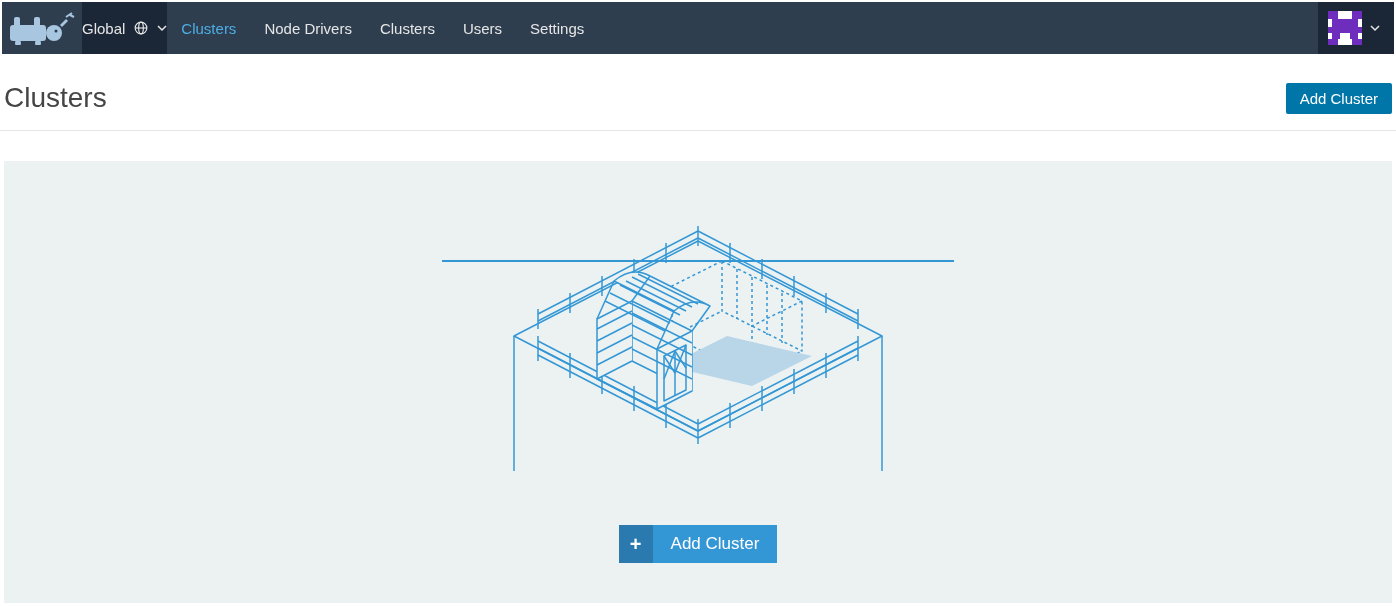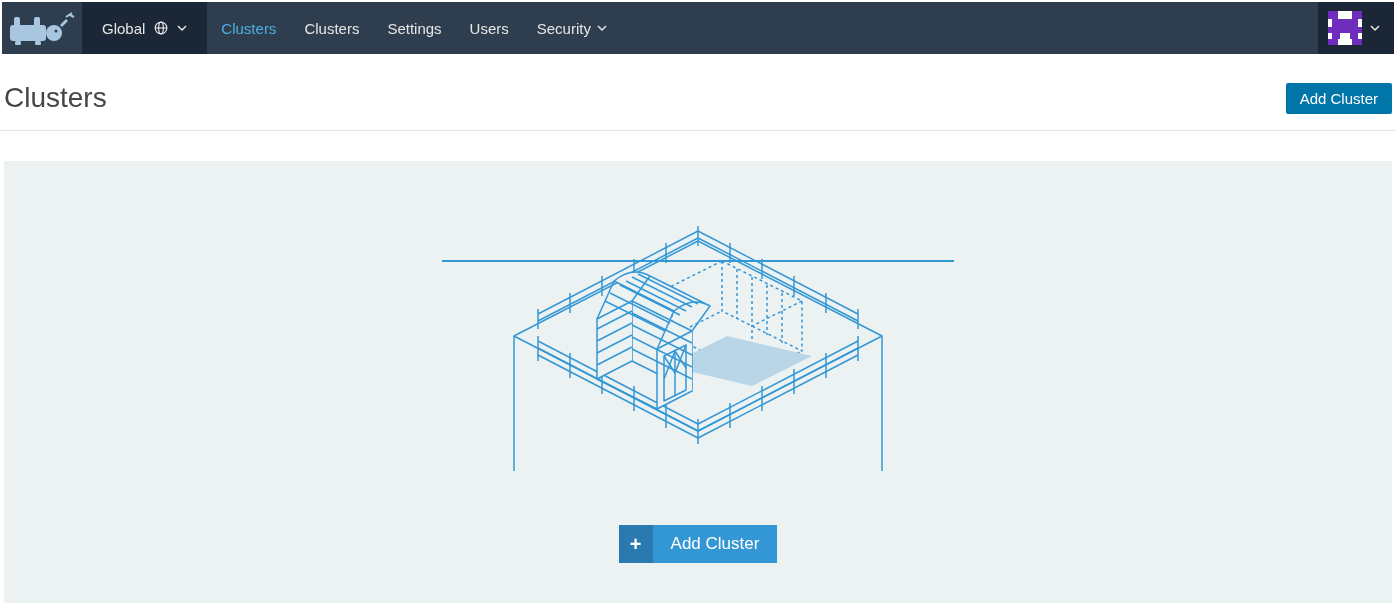--- a/index.html
+++ b/index.html
@@ -20,21 +20,21 @@
       width: 80px;
       height: 100%;
       display: flex;
       align-items: center;
       padding-left: 6px;
     }
     .scope-dropdown {
       display: flex;
       align-items: center;
       height: 100%;
-      padding: 0 20px;
+      padding: 0 0;
       background: #1b2736;
       color: #e6e6e6;
       font-size: 15px;
       gap: 9px;
       cursor: pointer;
     }
     .nav {
       display: flex;
       align-items: center;
       height: 100%;
@@ -161,33 +161,30 @@
     <svg class="chev-svg" viewBox="0 0 10 10">
       <path d="M1 3 L5 7 L9 3" stroke="#e6e6e6" stroke-width="1.5" fill="none"></path>
     </svg>
   </div>
 
   <div class="nav">
     <div class="nav-item active">
       <span>Clusters</span>
     </div>
     <div class="nav-item">
+      <span>Node Drivers</span>
+    </div>
+    <div class="nav-item">
       <span>Clusters</span>
+    </div>
+    <div class="nav-item">
+      <span>Users</span>
     </div>
     <div class="nav-item">
       <span>Settings</span>
-    </div>
-    <div class="nav-item">
-      <span>Users</span>
-    </div>
-    <div class="nav-item">
-      <span>Security</span>
-      <svg class="chev-svg chev" viewBox="0 0 10 10">
-        <path d="M1 3 L5 7 L9 3" stroke="#e6e6e6" stroke-width="1.5" fill="none"></path>
-      </svg>
     </div>
   </div>
 
   <div class="spacer"></div>
 
   <div class="user-menu">
     <div class="avatar">
       <span class="a" style="width:10px;height:8px"></span>
         <span class="b" style="width:14px;height:8px"></span>
         <span class="a" style="width:10px;height:8px"></span>

